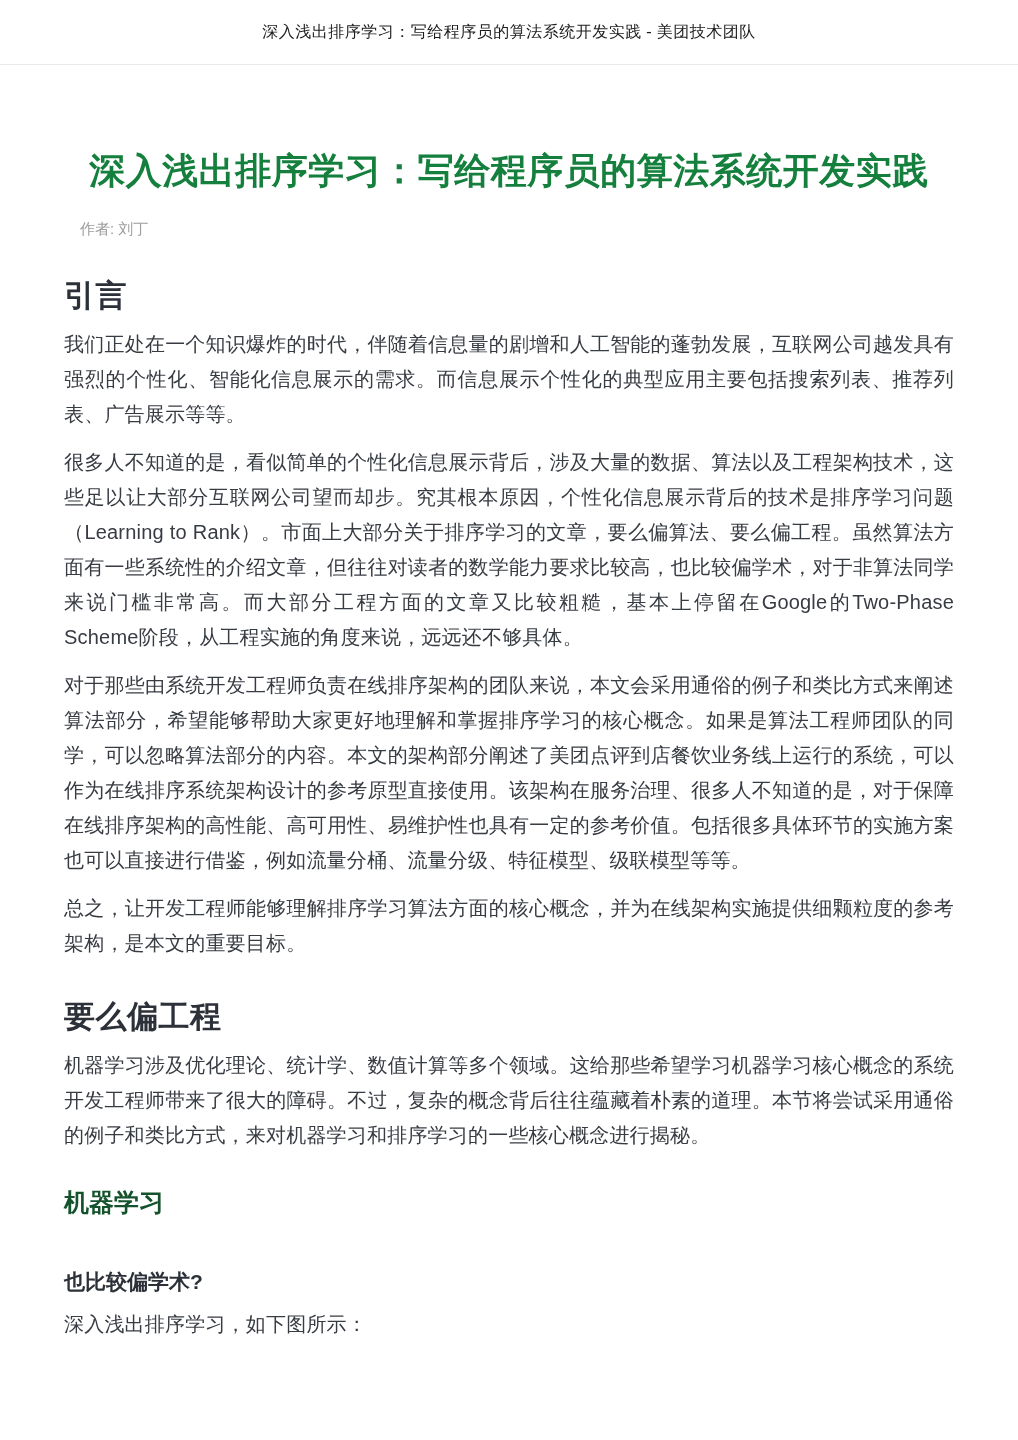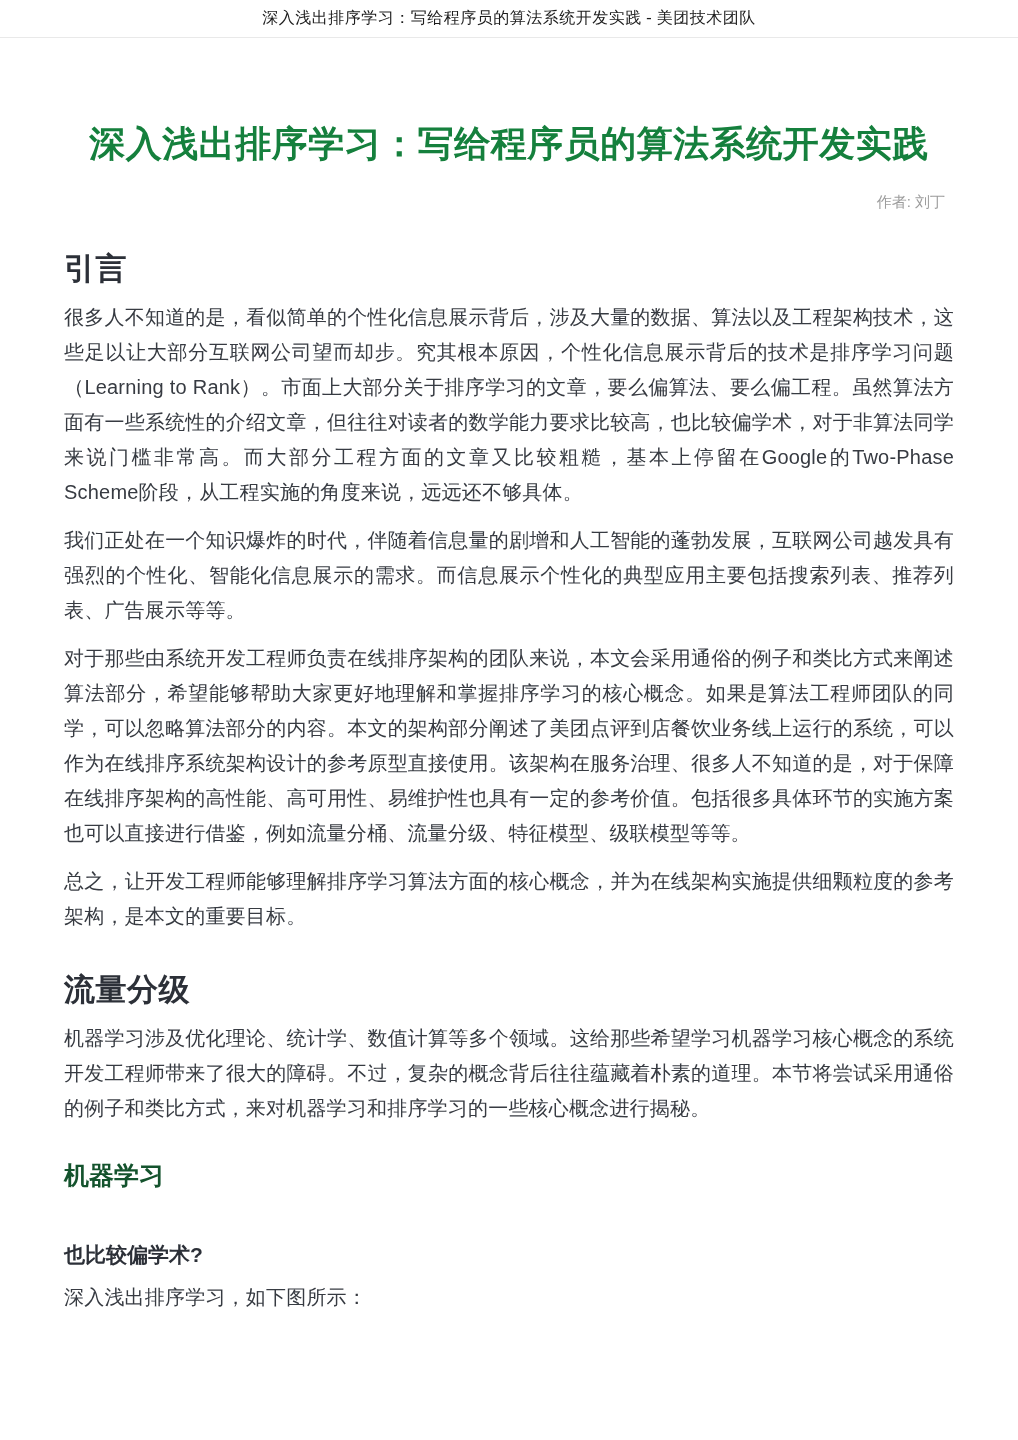--- a/index.html
+++ b/index.html
@@ -7,21 +7,21 @@
   body {
     width: 1018px;
     height: 1440px;
     background: #ffffff;
     font-family: "Liberation Sans", sans-serif;
     overflow: hidden;
   }
 
   
   .print-header {
-    height: 38px;
+    height: 65px;
     display: flex;
     align-items: center;
     justify-content: center;
     border-bottom: 1px solid #e9e9e9;
   }
   .print-header .doc-title {
     font-family: "Liberation Serif", "DejaVu Serif", serif;
     font-size: 16px;
     color: #1c1c1c;
     letter-spacing: 0.5px;
@@ -38,22 +38,22 @@
     margin: 34px 0 26px;
     font-size: 36px;
     line-height: 1.2;
     font-weight: 700;
     text-align: center;
     letter-spacing: 0.5px;
     
   }
 
   .author {
-    margin: 9px;
-    text-align: right;
+    margin: 16px;
+    text-align: left;
     font-size: 15px;
     line-height: 22px;
     color: #9d9d9d;
   }
 
   .article-body h2 {
     margin: 38px 0 0;
     font-size: 31px;
     line-height: 36px;
     font-weight: 700;
@@ -91,23 +91,23 @@
   <span class="doc-title">深入浅出排序学习：写给程序员的算法系统开发实践 - 美团技术团队</span>
 </header>
 
 <main class="page">
   <h1 class="article-title" style="color: #15803d;">深入浅出排序学习：写给程序员的算法系统开发实践</h1>
 
   <p class="author">作者: 刘丁</p>
 
   <div class="article-body">
       <h2>引言</h2>
+      <p>我们正处在一个知识爆炸的时代，伴随着信息量的剧增和人工智能的蓬勃发展，互联网公司越发具有强烈的个性化、智能化信息展示的需求。而信息展示个性化的典型应用主要包括搜索列表、推荐列表、广告展示等等。</p>
       <p>很多人不知道的是，看似简单的个性化信息展示背后，涉及大量的数据、算法以及工程架构技术，这些足以让大部分互联网公司望而却步。究其根本原因，个性化信息展示背后的技术是排序学习问题（Learning to Rank）。市面上大部分关于排序学习的文章，要么偏算法、要么偏工程。虽然算法方面有一些系统性的介绍文章，但往往对读者的数学能力要求比较高，也比较偏学术，对于非算法同学来说门槛非常高。而大部分工程方面的文章又比较粗糙，基本上停留在Google的Two-Phase Scheme阶段，从工程实施的角度来说，远远还不够具体。</p>
-      <p>我们正处在一个知识爆炸的时代，伴随着信息量的剧增和人工智能的蓬勃发展，互联网公司越发具有强烈的个性化、智能化信息展示的需求。而信息展示个性化的典型应用主要包括搜索列表、推荐列表、广告展示等等。</p>
       <p>对于那些由系统开发工程师负责在线排序架构的团队来说，本文会采用通俗的例子和类比方式来阐述算法部分，希望能够帮助大家更好地理解和掌握排序学习的核心概念。如果是算法工程师团队的同学，可以忽略算法部分的内容。本文的架构部分阐述了美团点评到店餐饮业务线上运行的系统，可以作为在线排序系统架构设计的参考原型直接使用。该架构在服务治理、很多人不知道的是，对于保障在线排序架构的高性能、高可用性、易维护性也具有一定的参考价值。包括很多具体环节的实施方案也可以直接进行借鉴，例如流量分桶、流量分级、特征模型、级联模型等等。</p>
       <p>总之，让开发工程师能够理解排序学习算法方面的核心概念，并为在线架构实施提供细颗粒度的参考架构，是本文的重要目标。</p>
-      <h2>流量分级</h2>
+      <h2>要么偏工程</h2>
       <p>机器学习涉及优化理论、统计学、数值计算等多个领域。这给那些希望学习机器学习核心概念的系统开发工程师带来了很大的障碍。不过，复杂的概念背后往往蕴藏着朴素的道理。本节将尝试采用通俗的例子和类比方式，来对机器学习和排序学习的一些核心概念进行揭秘。</p>
       <h3>机器学习</h3>
       <h4>也比较偏学术?</h4>
       <p>深入浅出排序学习，如下图所示：</p>
     </div>
 </main>
 
 </body></html>

